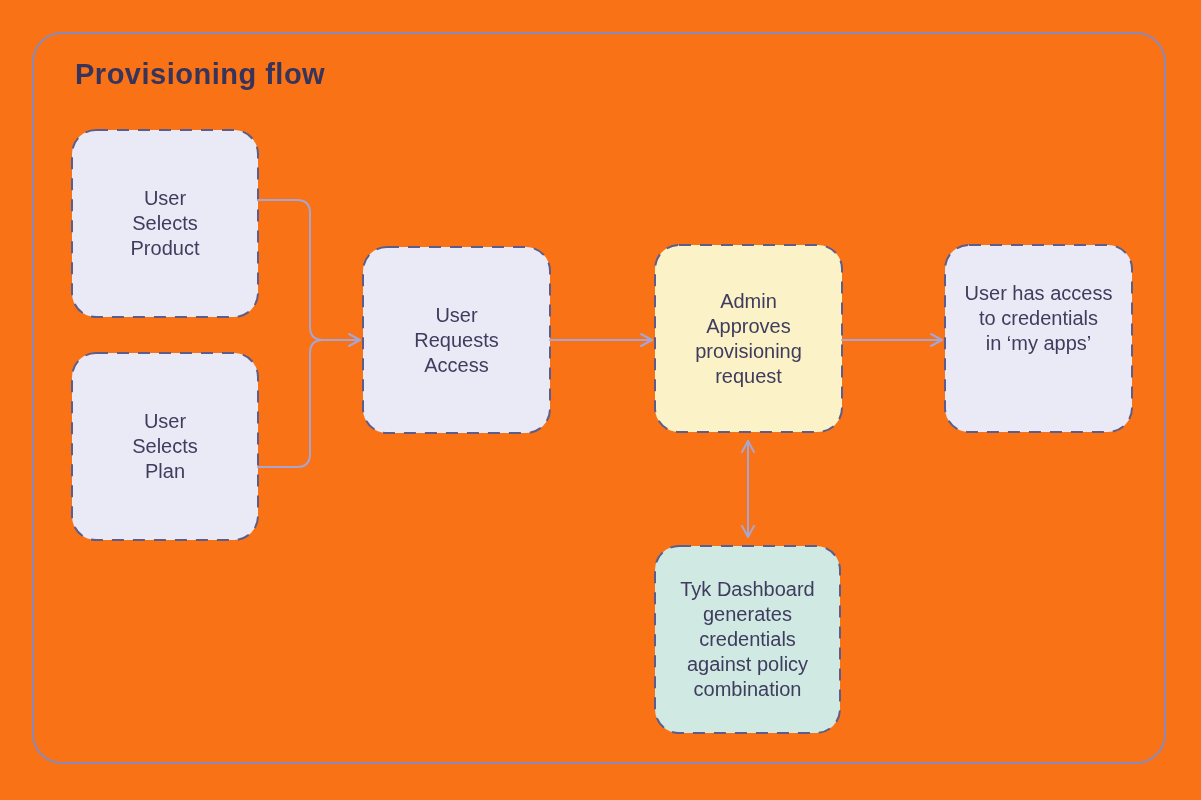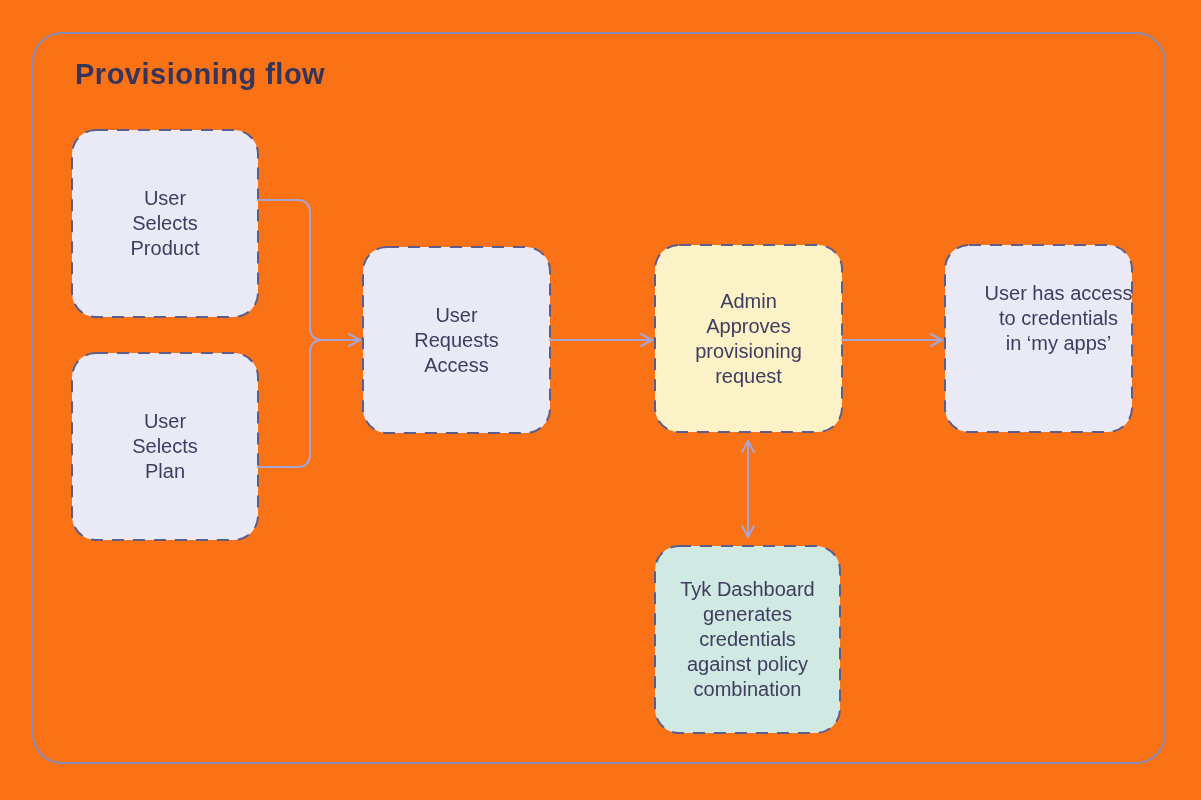--- a/index.html
+++ b/index.html
@@ -102,21 +102,21 @@
   <div class="node-label" style="left:72px;  top:353px; width:186px; height:187px;">User
 Selects
 Plan</div>
   <div class="node-label" style="left:363px; top:247px; width:187px; height:186px;">User
 Requests
 Access</div>
   <div class="node-label" style="left:655px; top:245px; width:187px; height:187px;">Admin
 Approves
 provisioning
 request</div>
-  <div class="node-label" style="left:945px; top:245px; width:187px; height:146px;margin-left:20px;">User has access
+  <div class="node-label" style="left:945px; top:245px; width:187px; height:146px;">User has access
 to credentials
 in ‘my apps’</div>
   <div class="node-label" style="left:655px; top:546px; width:185px; height:187px;border-radius:6px;">Tyk Dashboard
 generates
 credentials
 against policy
 combination</div>
 
 </div>
 

